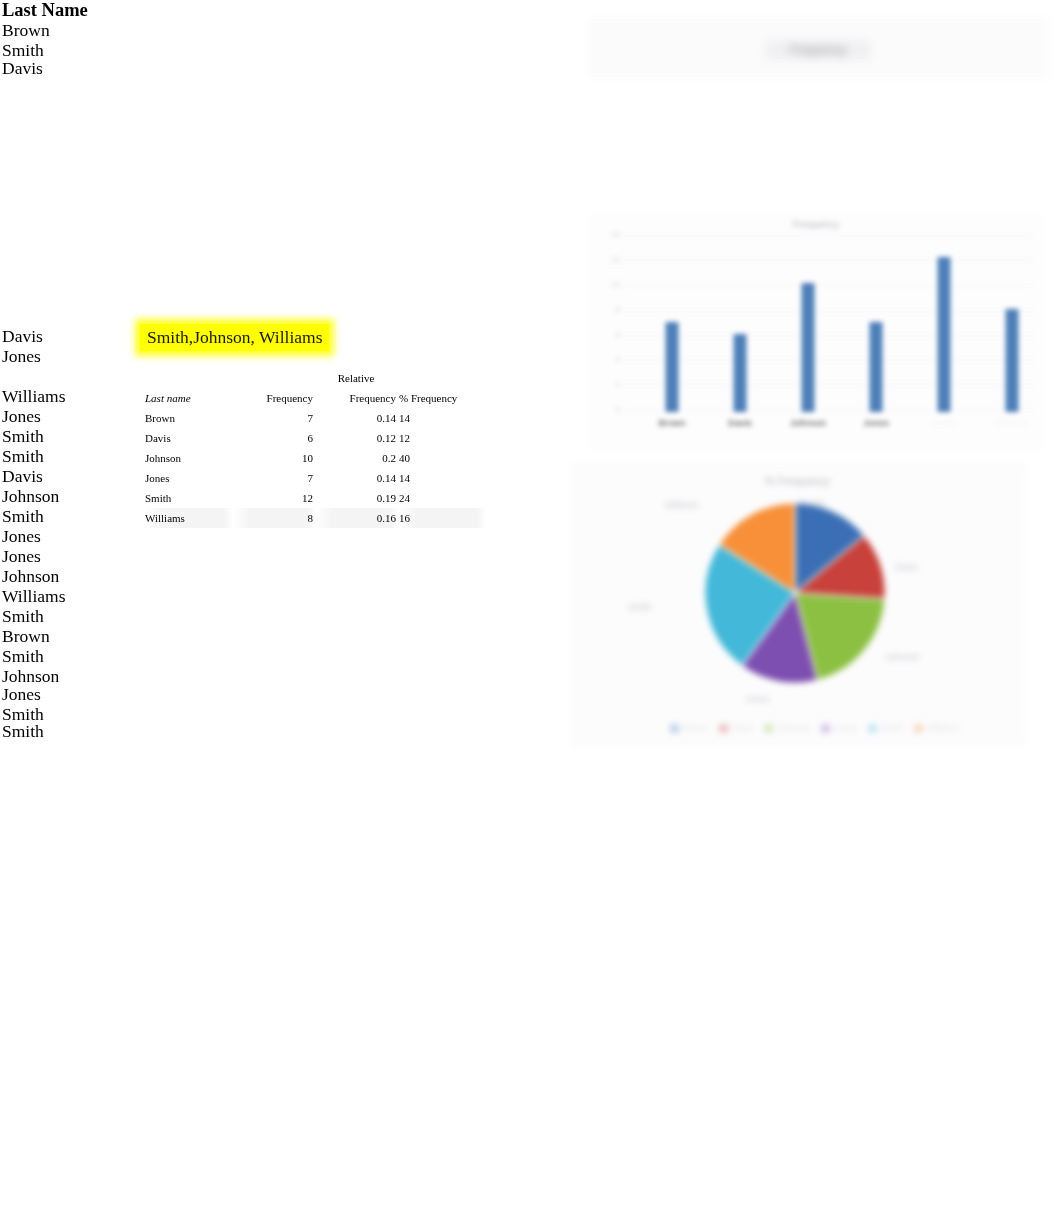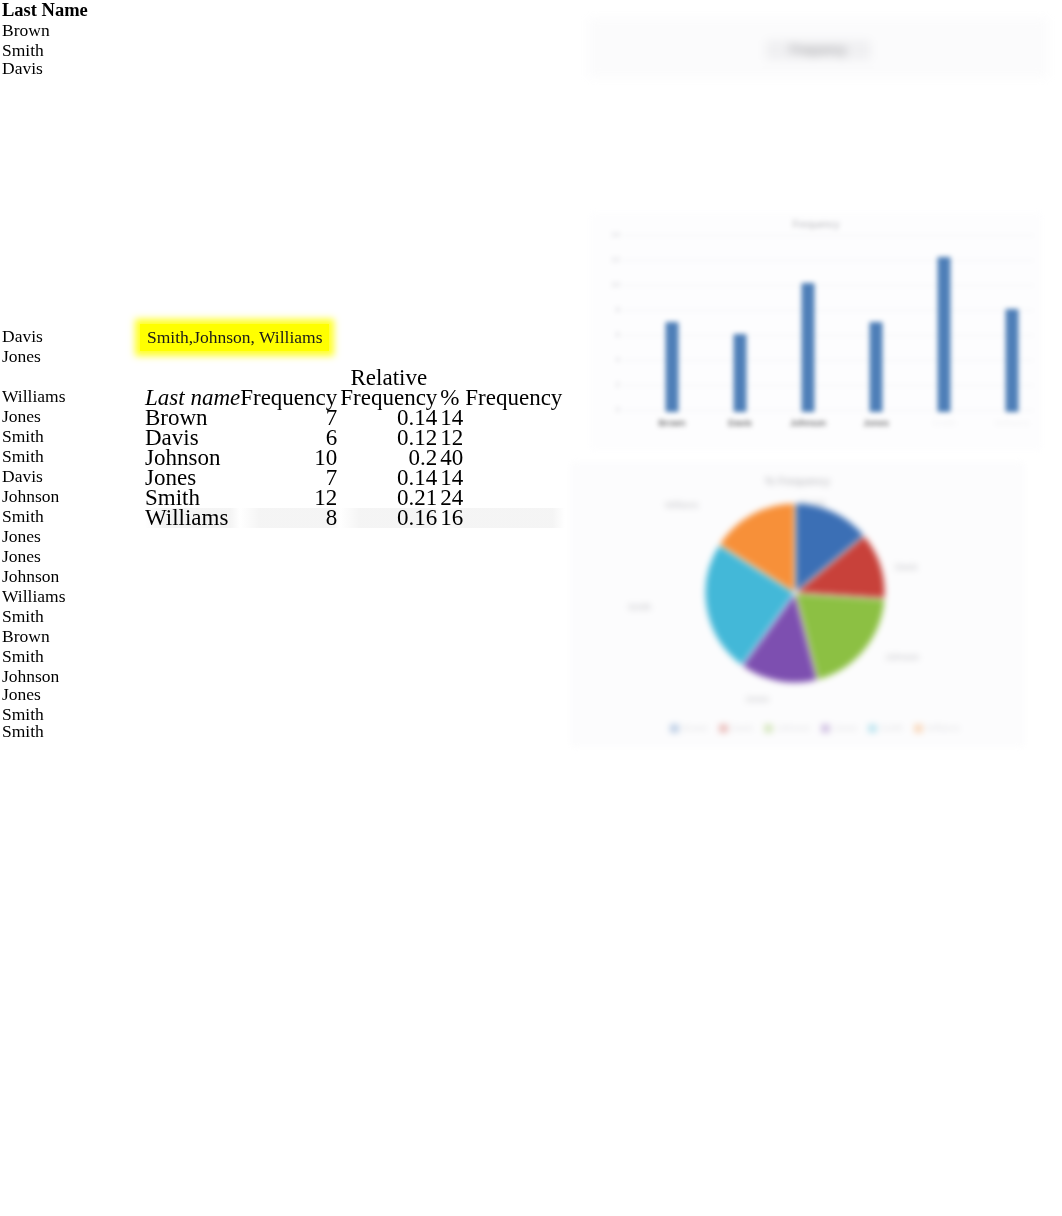--- a/index.html
+++ b/index.html
@@ -74,21 +74,21 @@
     box-shadow: 0 0 7px 5px rgba(255,255,0,0.85);
     filter: blur(0.45px);
   }
 
   
   #frequency-table {
     position: absolute;
     left: 145px;
     top: 368px;
     border-collapse: collapse;
-    font-size: 23px;
+    font-size: 11px;
     line-height: 20px;
   }
   #frequency-table th, #frequency-table td {
     padding: 0;
     font-weight: normal;
     vertical-align: bottom;
     white-space: nowrap;
   }
   .col-name    { width: 88px; text-align: left; }
   .col-freq    { width: 80px; text-align: right; }
@@ -344,21 +344,21 @@
     </tr>
     <tr class="table-row">
       <td class="col-name">Jones</td>
       <td class="col-freq">7</td>
       <td class="col-rel">0.14</td>
       <td class="col-pct">14</td>
     </tr>
     <tr class="table-row">
       <td class="col-name">Smith</td>
       <td class="col-freq">12</td>
-      <td class="col-rel">0.21</td>
+      <td class="col-rel">0.19</td>
       <td class="col-pct">24</td>
     </tr>
     <tr class="table-row">
       <td class="col-name row-shade">Williams</td>
       <td class="col-freq row-shade">8</td>
       <td class="col-rel row-shade">0.16</td>
       <td class="col-pct row-shade">16</td>
     </tr>
   </tbody>
 </table>

